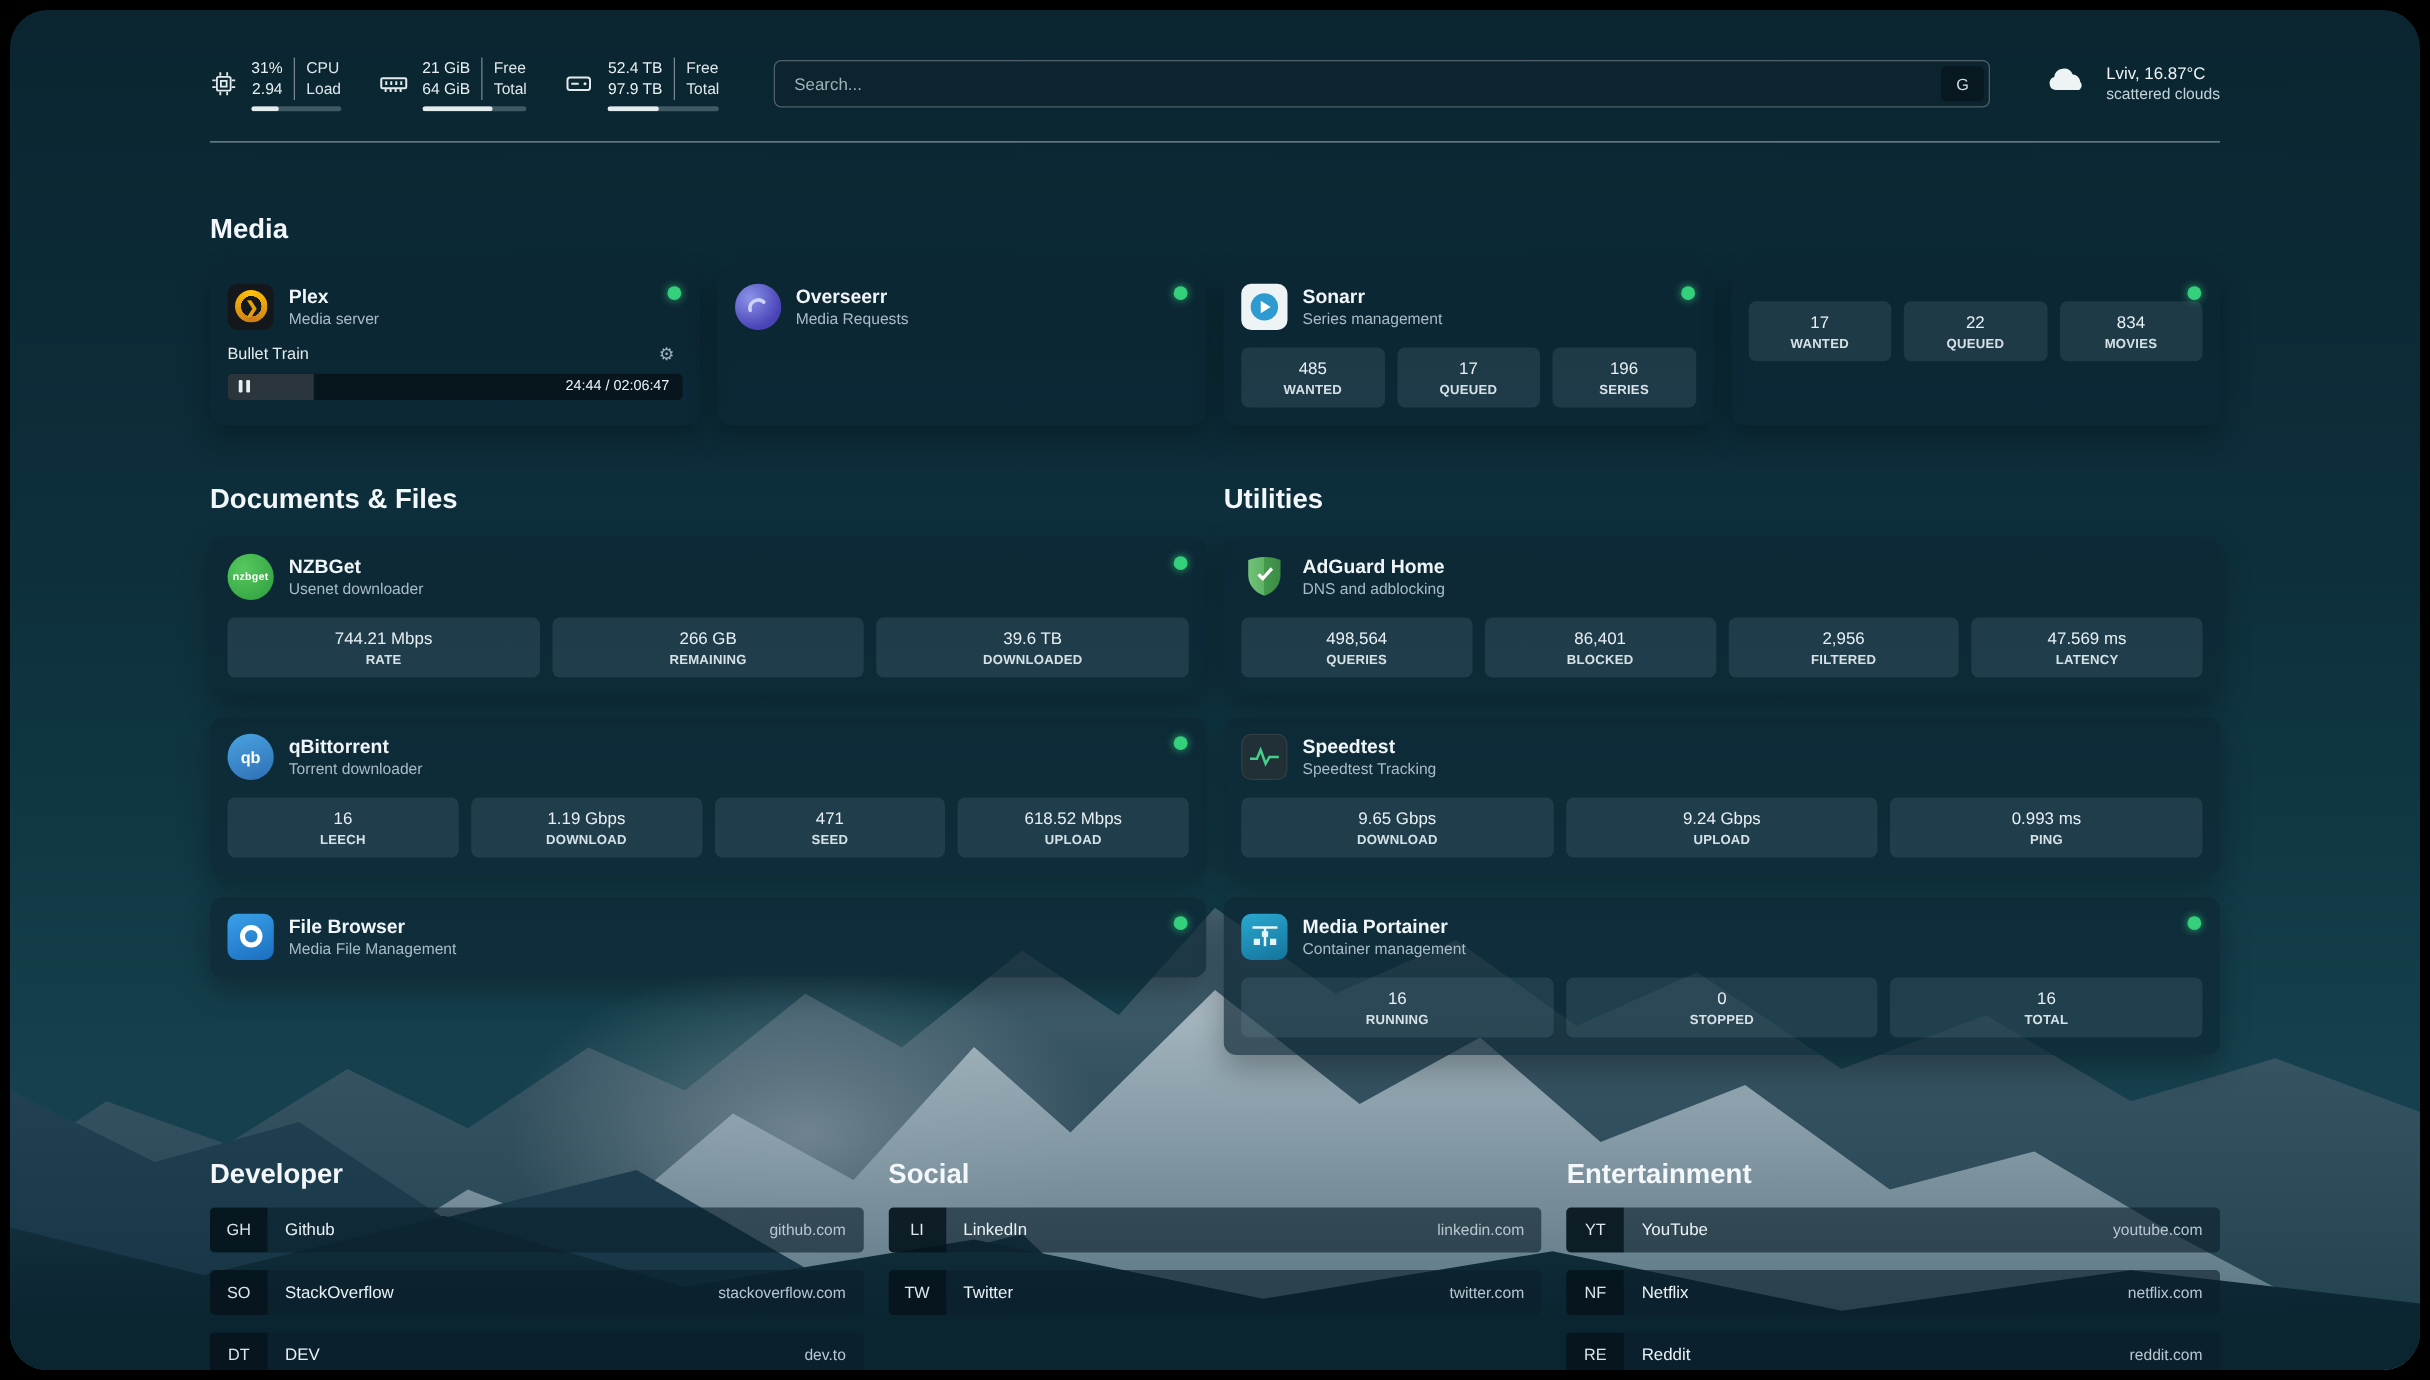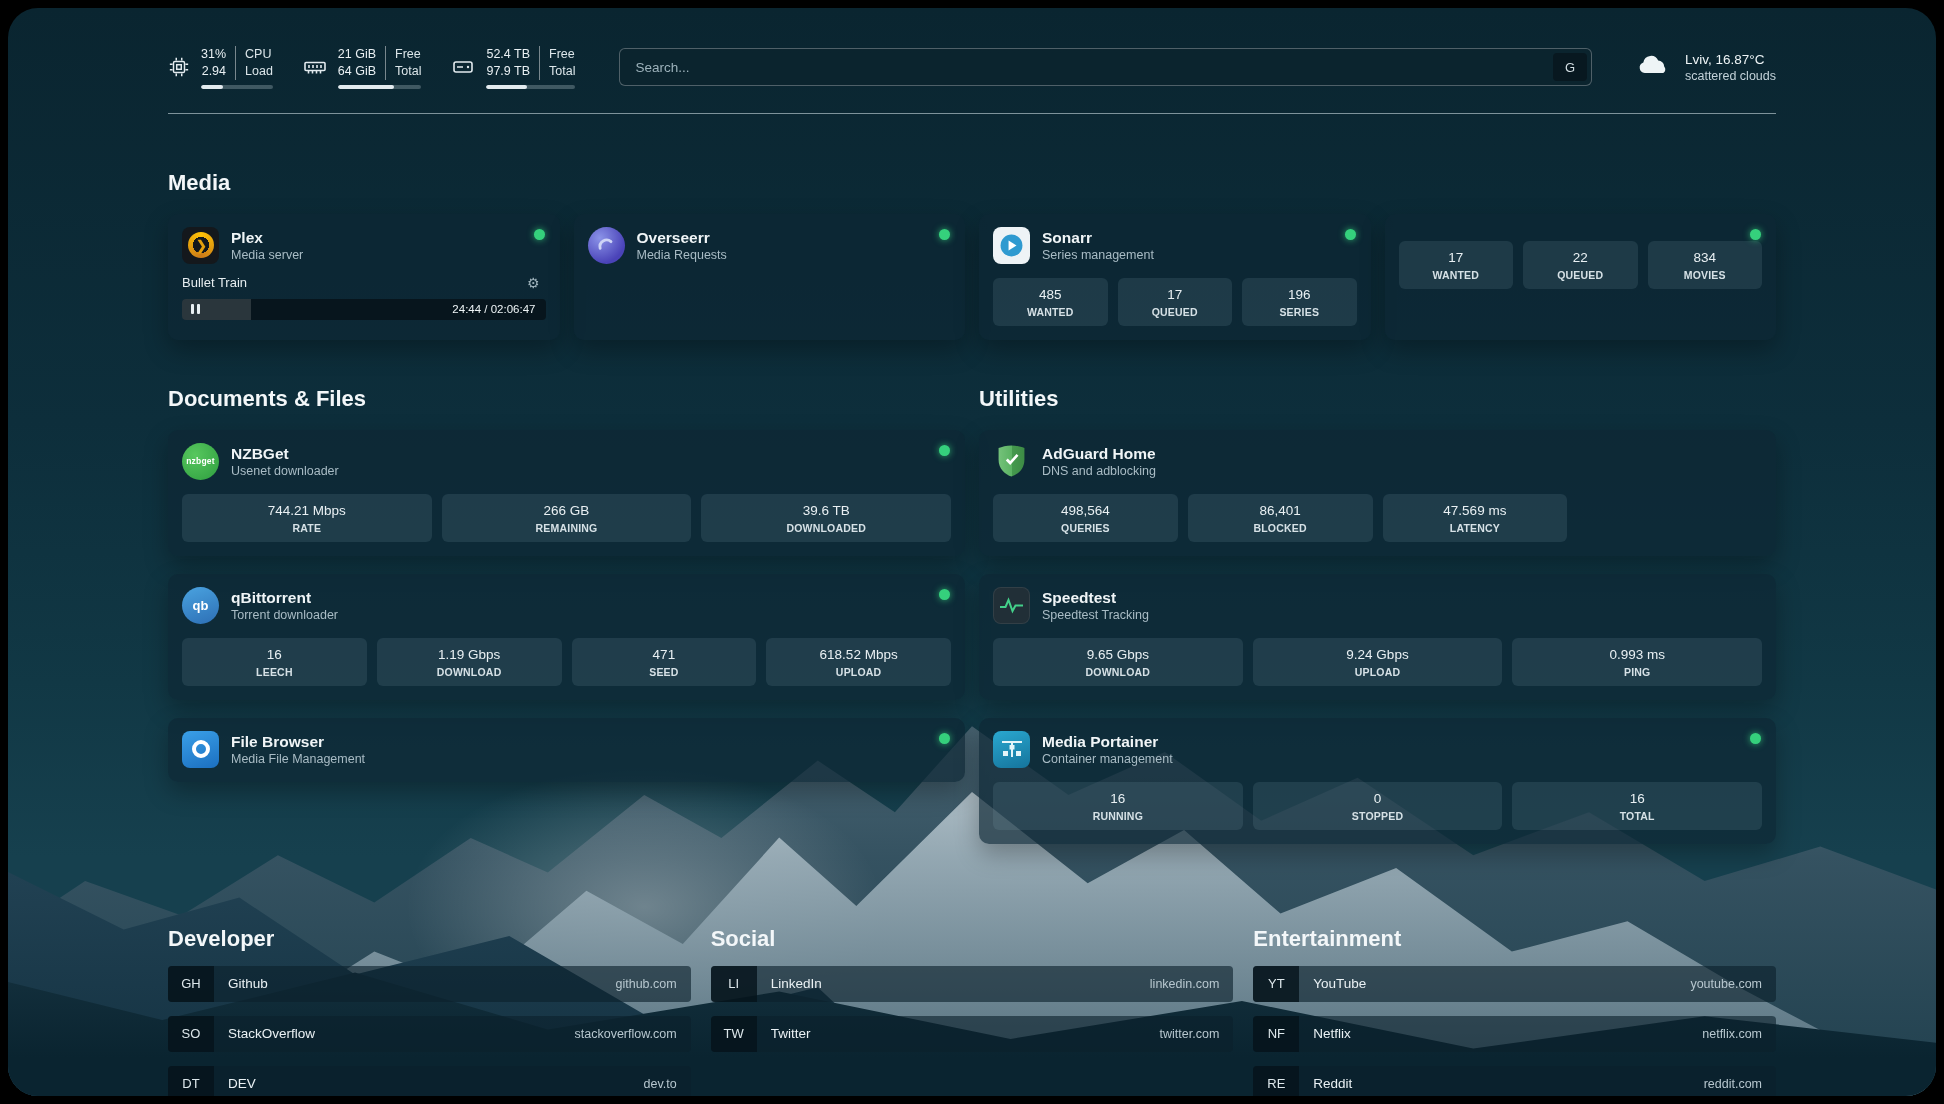--- a/index.html
+++ b/index.html
@@ -396,20 +396,24 @@
           <div class="tiles c4">
             <div class="tile">
                 <div class="tile-value">498,564</div>
                 <div class="tile-label">QUERIES</div>
               </div>
             <div class="tile">
                 <div class="tile-value">86,401</div>
                 <div class="tile-label">BLOCKED</div>
               </div>
             <div class="tile">
+                <div class="tile-value">2,956</div>
+                <div class="tile-label">FILTERED</div>
+              </div>
+            <div class="tile">
                 <div class="tile-value">47.569 ms</div>
                 <div class="tile-label">LATENCY</div>
               </div>
           </div>
         </div>
 
         <div class="card">
           <div class="card-head">
             <span class="app-icon st">
               <svg width="25" height="17" viewBox="0 0 25 17">

